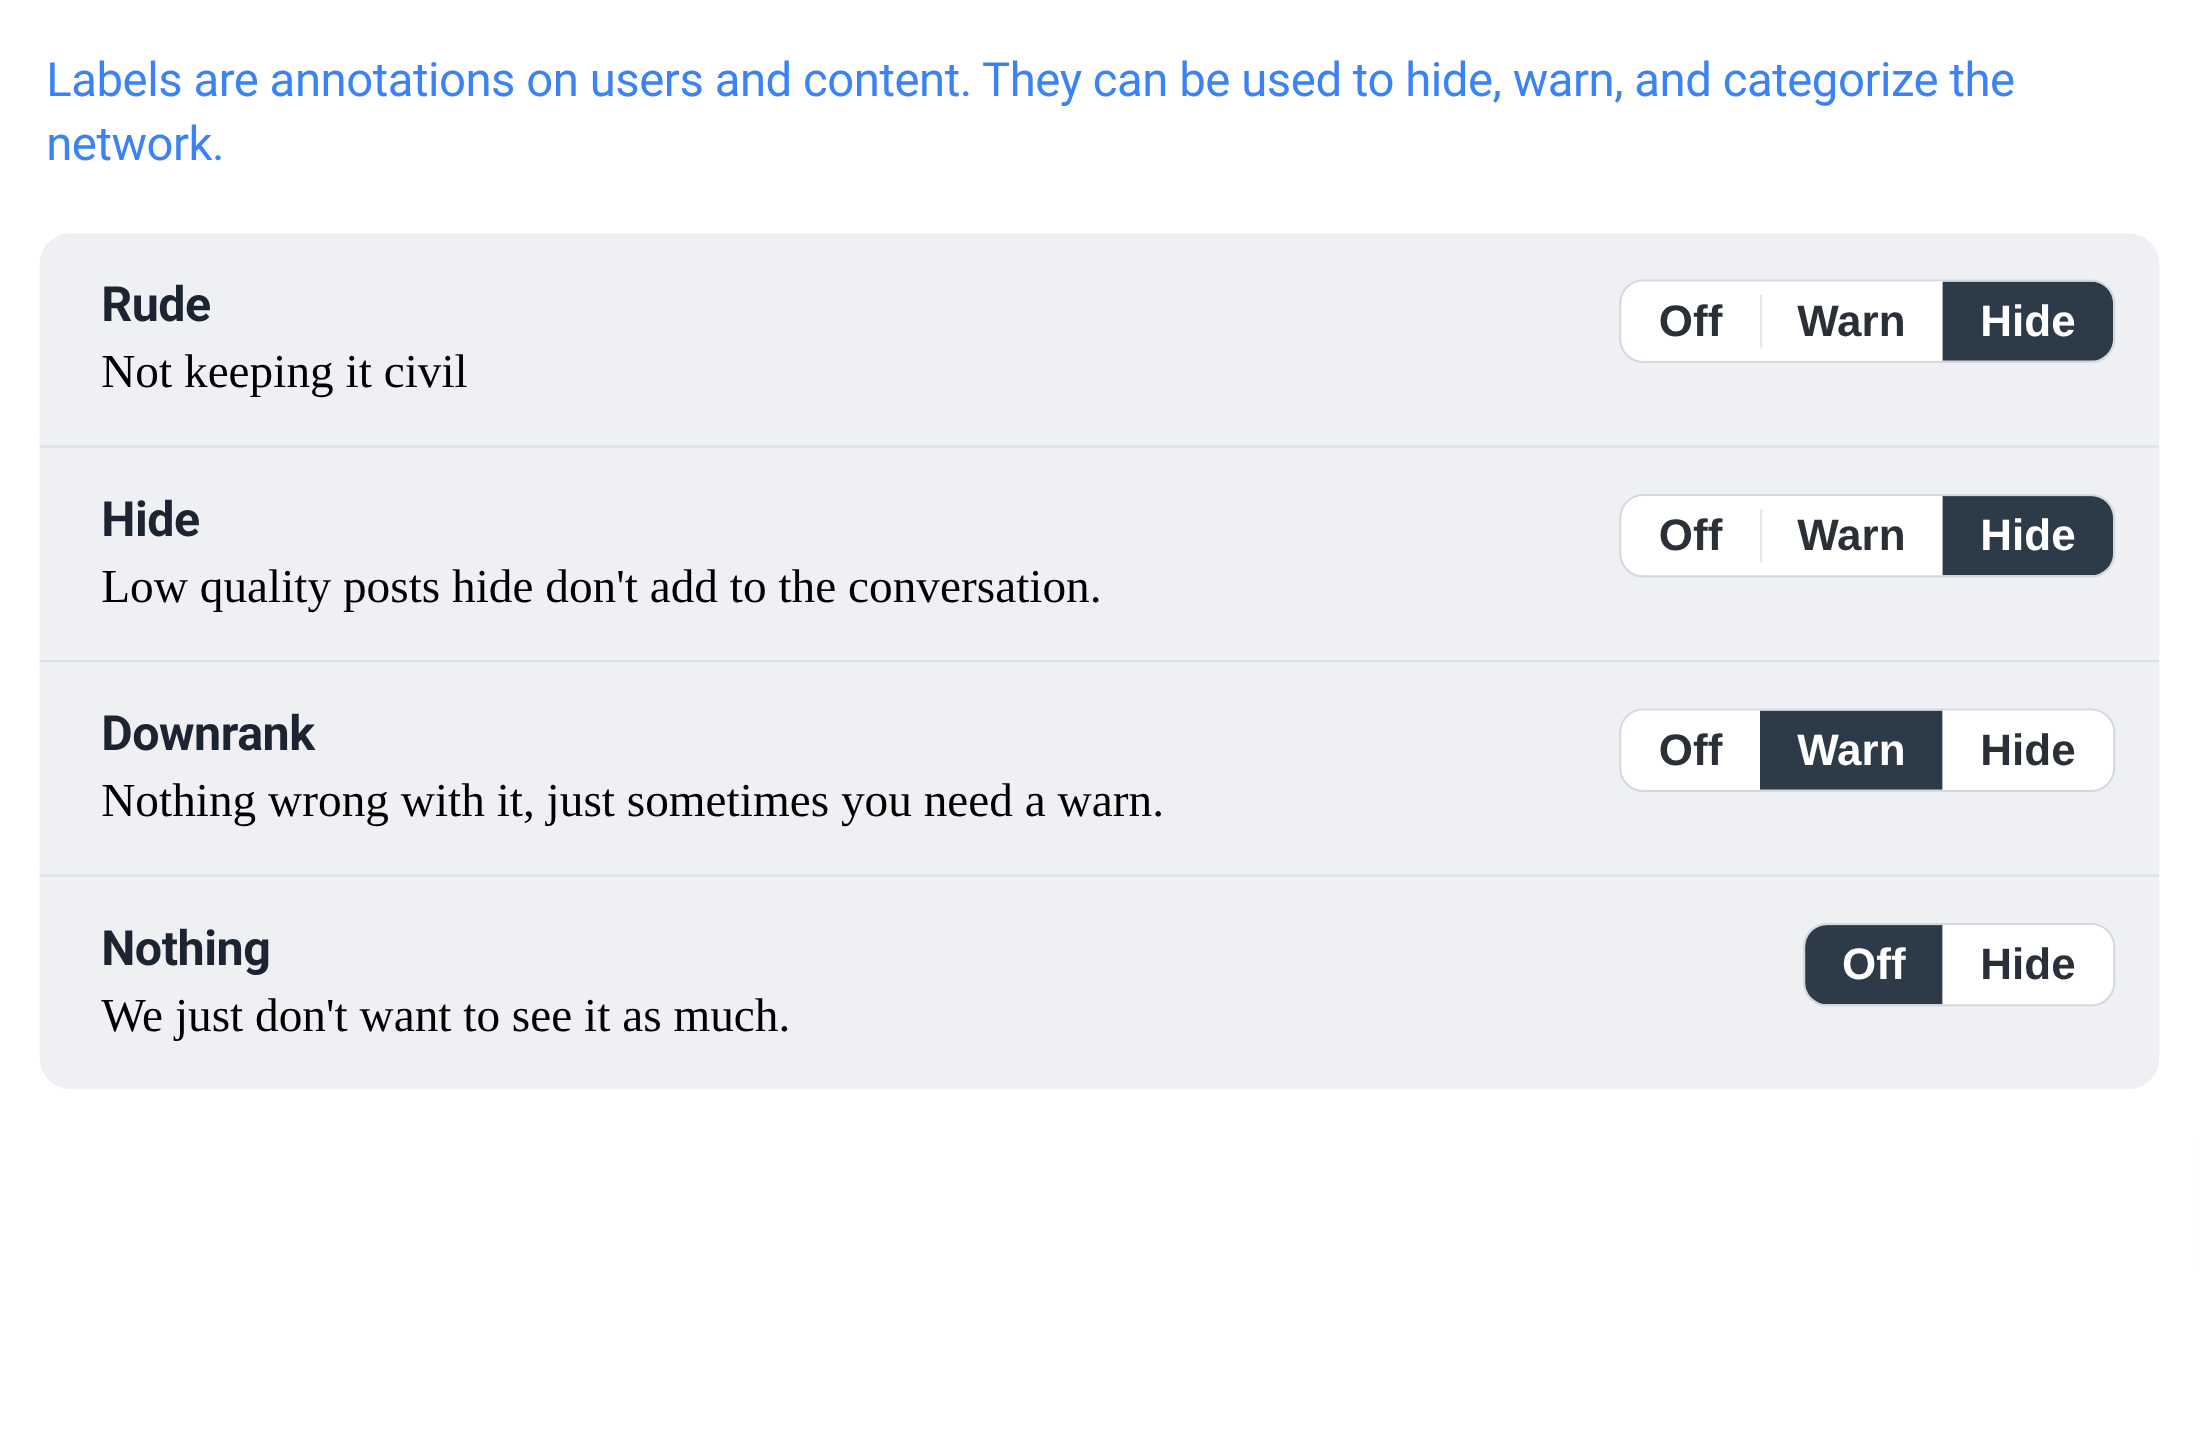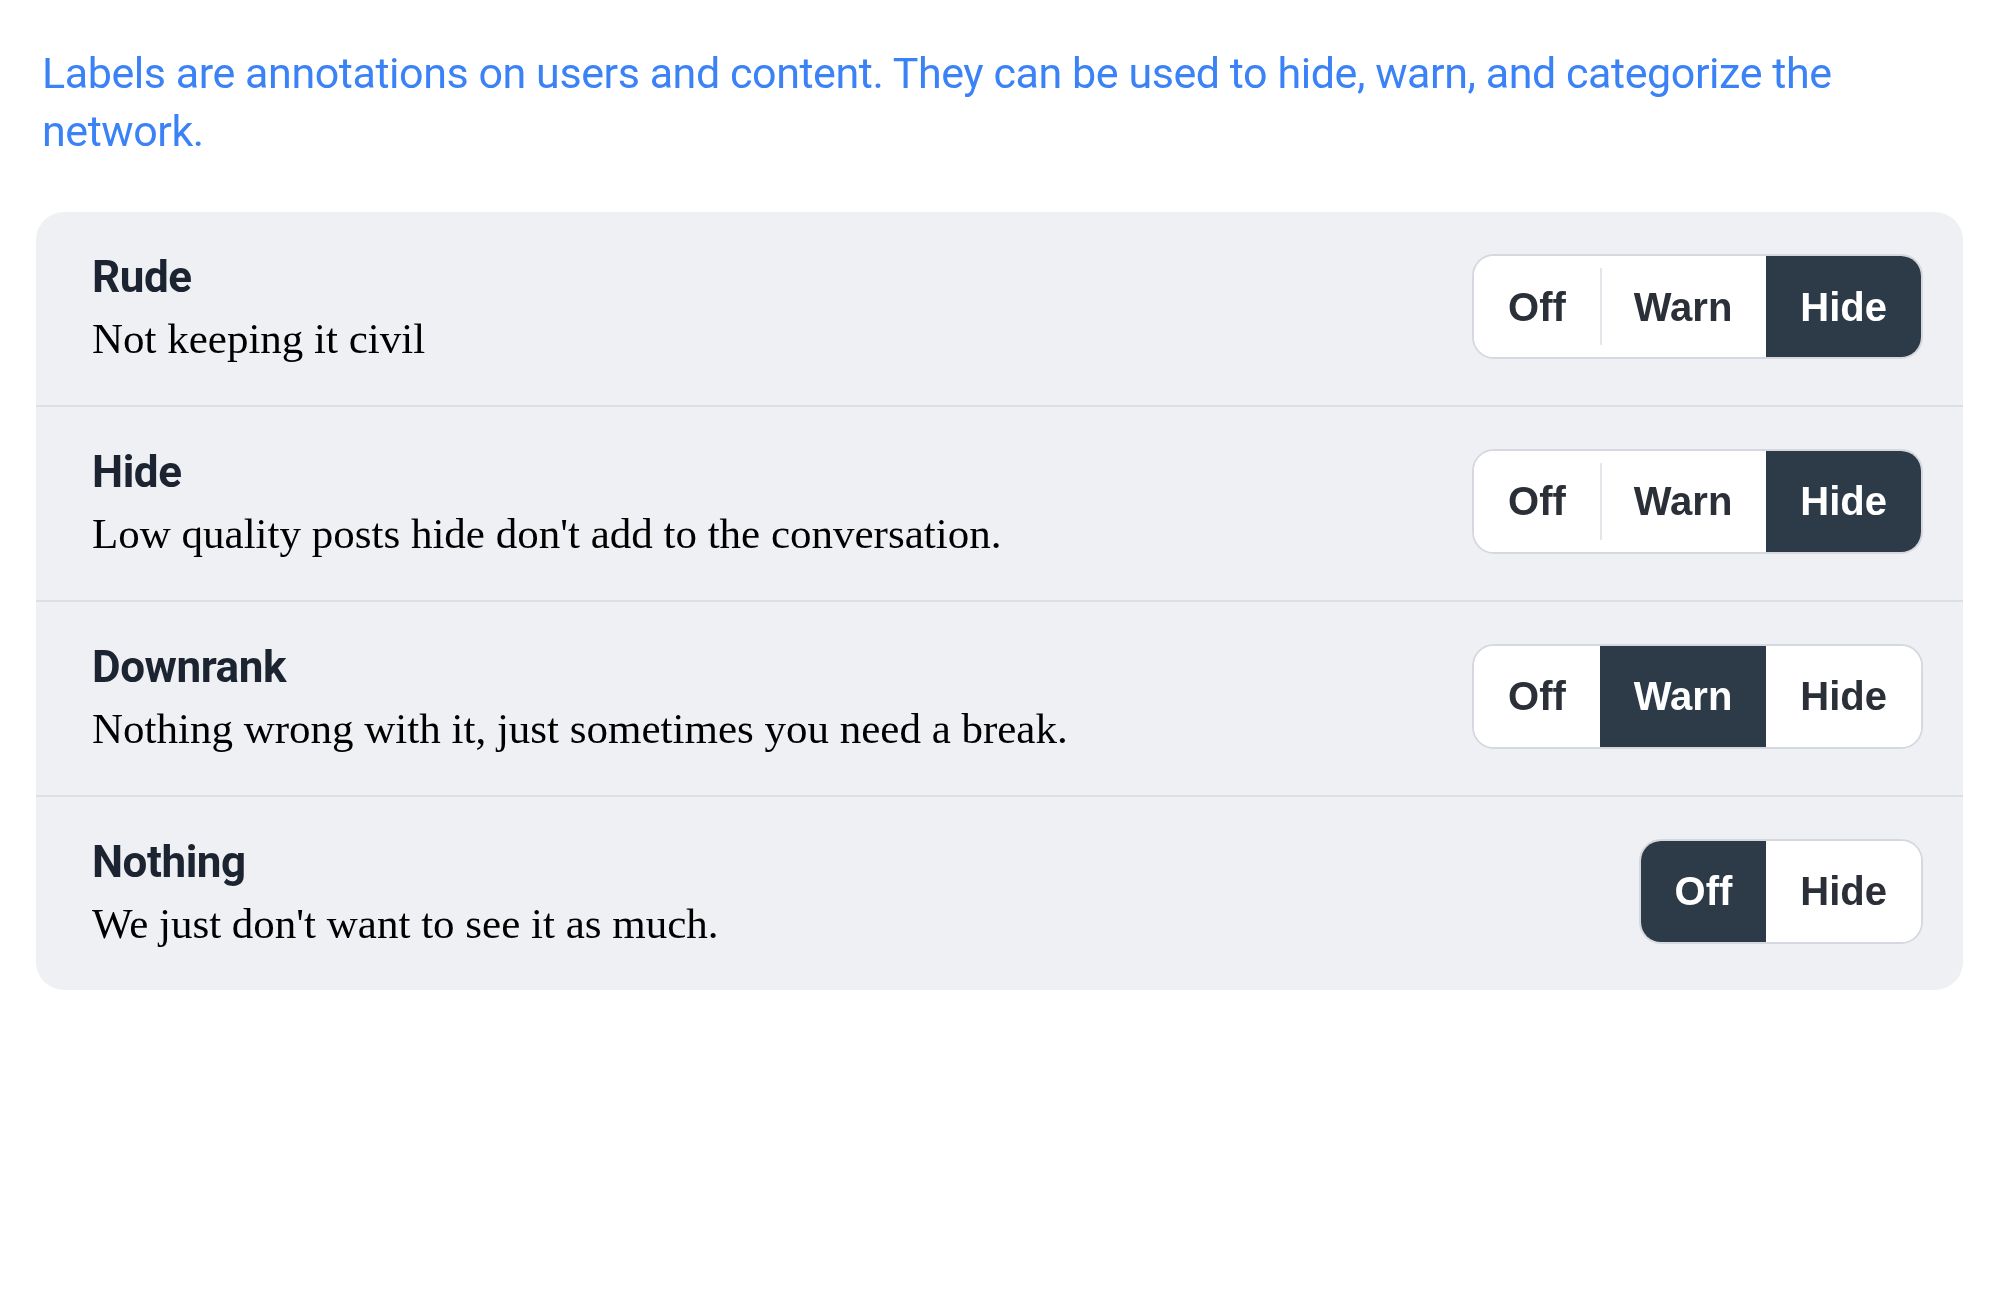--- a/index.html
+++ b/index.html
@@ -59,21 +59,21 @@
     font-family: Liberation Serif, serif;
   }
   .segmented {
     display: inline-flex;
     align-items: stretch;
     background: #ffffff;
     border: 2px solid #d5d9df;
     border-radius: 22px;
     overflow: hidden;
     flex: 0 0 auto;
-    height: 105px;
+    height: 76px;
     margin-top: 4px;
   }
   .seg-opt {
     display: flex;
     align-items: center;
     justify-content: center;
     padding: 0 34px;
     font-size: 40px;
     font-weight: 600;
     color: #2a2f38;
@@ -130,21 +130,21 @@
       <div class="segmented">
         <button class="seg-opt">Off</button>
         <button class="seg-opt">Warn</button>
         <button class="seg-opt selected">Hide</button>
       </div>
     </div>
 
     <div class="row">
       <div class="row-text">
         <div class="row-title">Downrank</div>
-        <div class="row-desc">Nothing wrong with it, just sometimes you need a break.</div>
+        <div class="row-desc">Nothing wrong with it, just sometimes you need a warn.</div>
       </div>
       <div class="segmented">
         <button class="seg-opt">Off</button>
         <button class="seg-opt selected">Warn</button>
         <button class="seg-opt">Hide</button>
       </div>
     </div>
 
     <div class="row">
       <div class="row-text">

